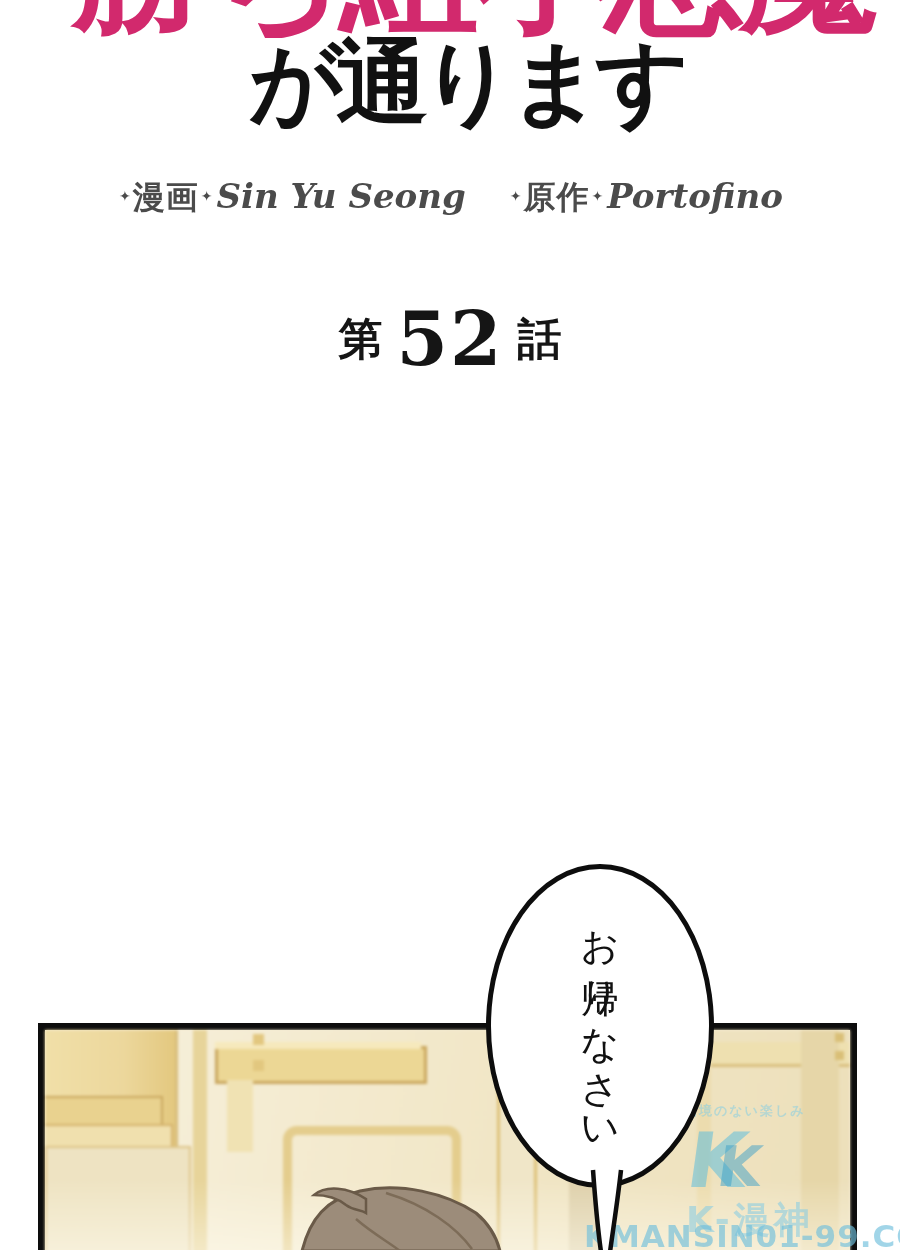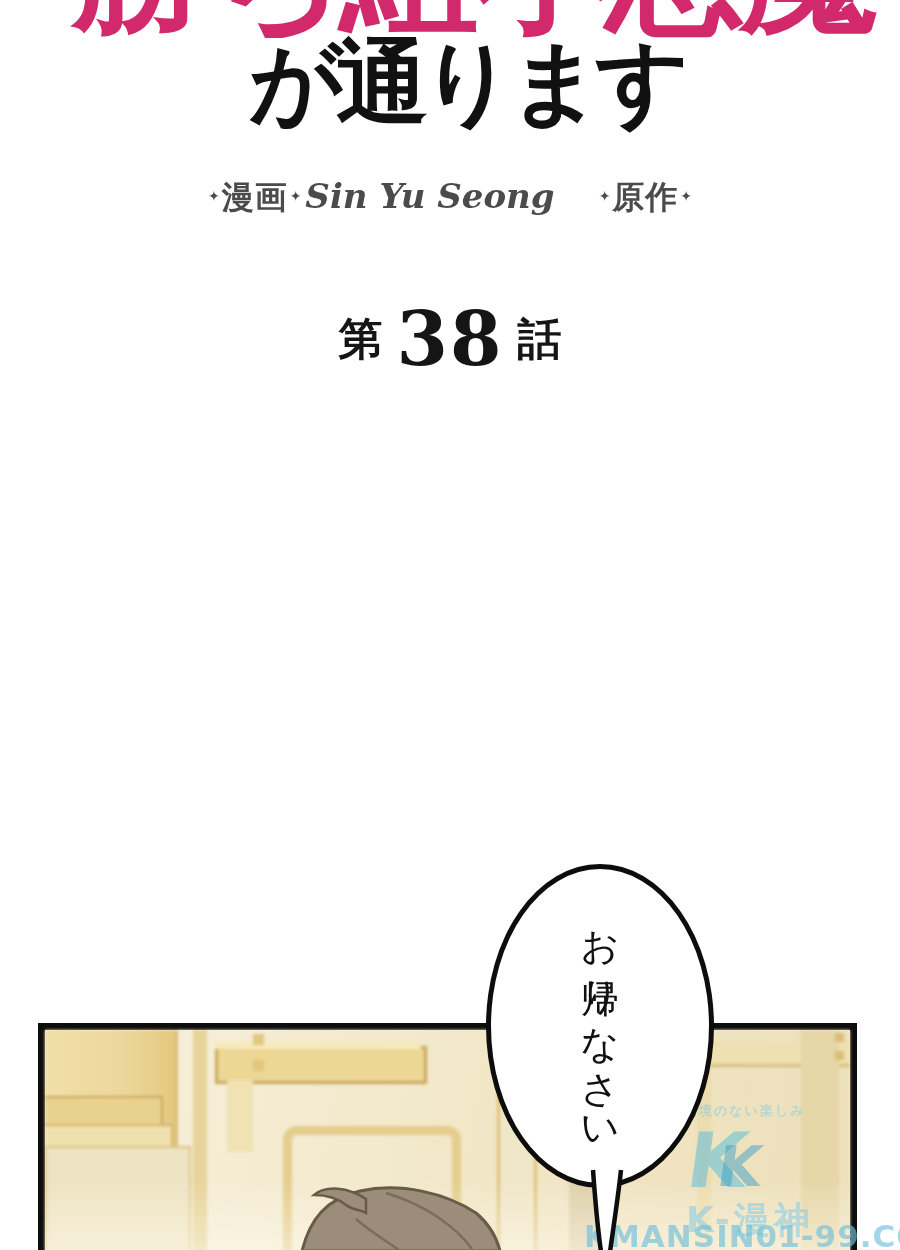--- a/index.html
+++ b/index.html
@@ -114,25 +114,26 @@
 
   <div class="credits">
     <span class="c-dia">✦</span>
     <span class="c-kanji">漫画</span>
     <span class="c-dia">✦</span>
     <span class="c-name">Sin Yu Seong</span>
     <span class="c-gap"></span>
     <span class="c-dia">✦</span>
     <span class="c-kanji">原作</span>
     <span class="c-dia">✦</span>
+    <span class="c-name">Portofino</span>
   </div>
 
   <div class="episode">
     <span class="e-kanji">第</span>
-    <span class="e-num">38</span>
+    <span class="e-num">52</span>
     <span class="e-kanji">話</span>
   </div>
 
   <div class="panel">
     <div class="panel-art">
       <div class="shape pillar-left"></div>
       <div class="shape pillar-left-cap"></div>
       <div class="shape pillar-left-step"></div>
       <div class="shape pillar-left-base"></div>
       <div class="shape gold-vline-a"></div>

